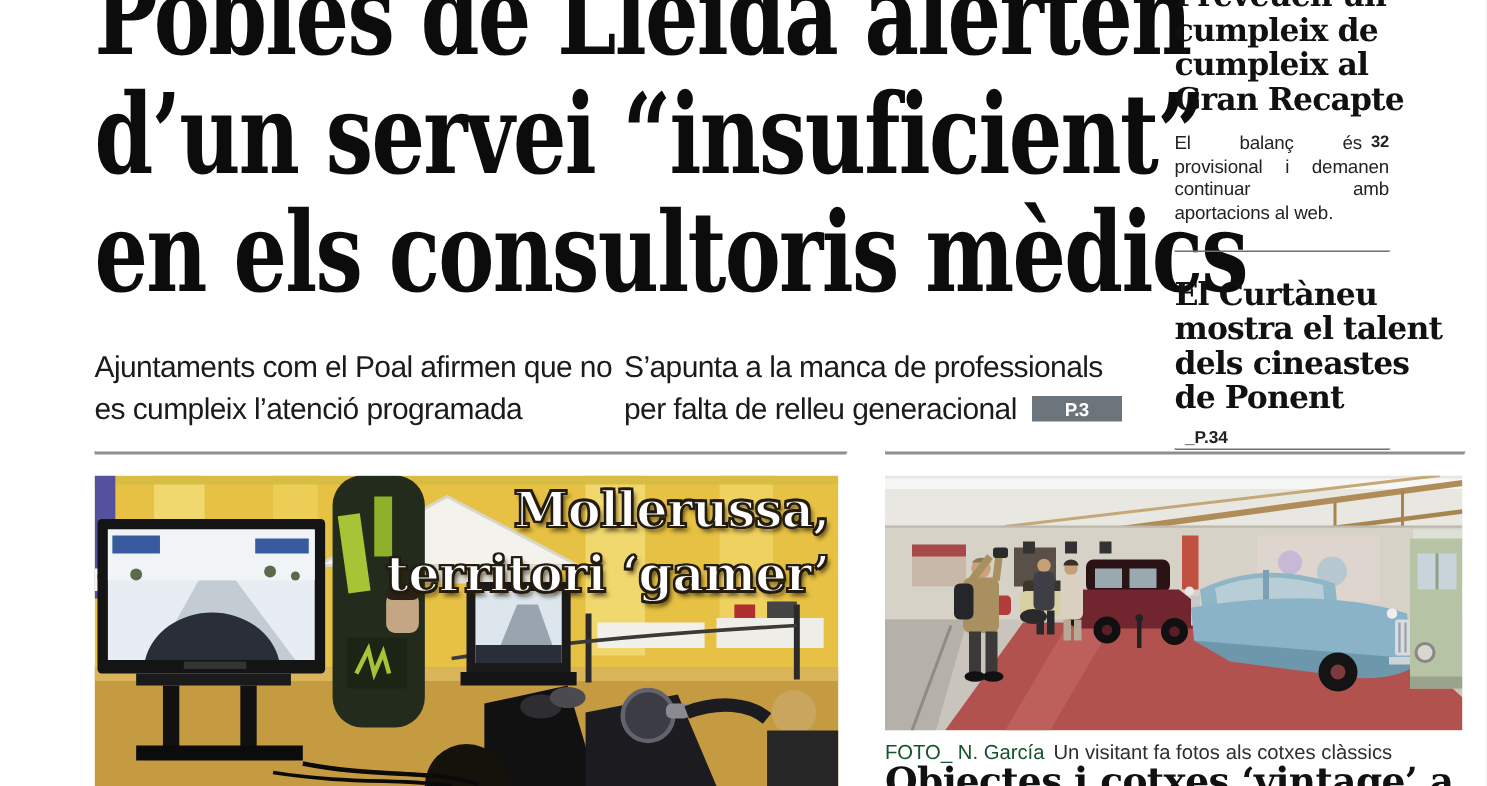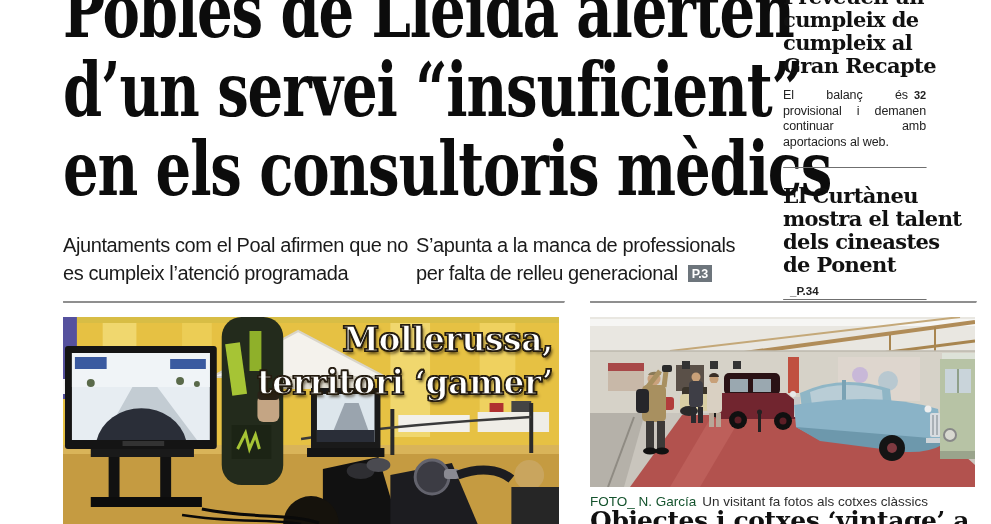--- a/index.html
+++ b/index.html
@@ -11,21 +11,21 @@
      font-family:"DejaVu Serif","Liberation Serif",serif;font-weight:700;
      font-size:74px;line-height:79px;letter-spacing:-1.5px;color:#0c0c0c;
      transform:scaleX(0.758);transform-origin:0 0;margin:0;}
   .lead-headline span{display:block;white-space:nowrap;}
 
   .deck{position:absolute;top:232px;margin:0;font-size:20px;line-height:27.5px;
      letter-spacing:-0.4px;color:#1b1b1b;}
   .deck-left{left:63px;width:352px;}
   .deck-right{left:416px;width:348px;}
   .page-badge{display:inline-block;background:#6d757c;color:#ffffff;
-     font-weight:700;font-size:12.5px;line-height:1;padding:3px 4px 2px;
+     font-weight:700;font-size:12.5px;line-height:1;padding:3px 22px 2px;
      margin-left:10px;vertical-align:2px;}
 
   
   .rail-h{position:absolute;left:783px;margin:0;width:180px;
      font-family:"DejaVu Serif","Liberation Serif",serif;font-weight:700;
      font-size:21px;line-height:23px;letter-spacing:-0.6px;color:#111;}
   .rail-h span{display:block;white-space:nowrap;}
   .rail-h .inline-ref{display:inline;font-family:"Liberation Sans","DejaVu Sans",sans-serif;
      font-size:11.5px;font-weight:700;letter-spacing:0;margin-left:7px;color:#222;text-align:center;}
   .rail-story1{top:-15px;}

